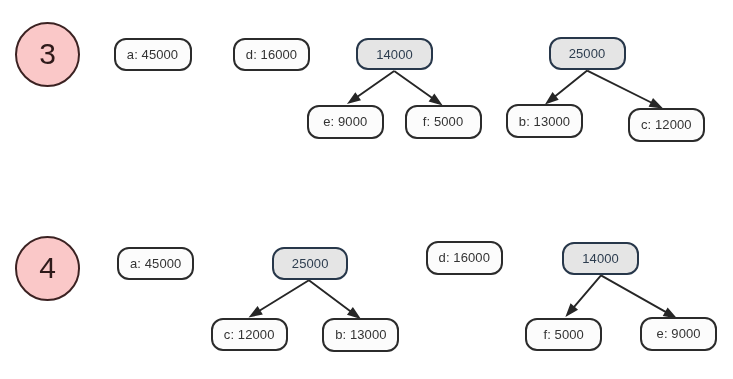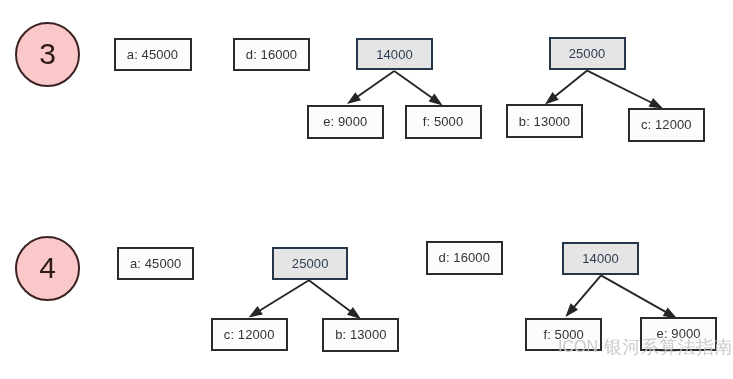--- a/index.html
+++ b/index.html
@@ -3,21 +3,21 @@
 <meta charset="utf-8">
 <title>Huffman</title>
 <style>
   html,body{margin:0;padding:0;background:#ffffff;}
   body{width:733px;height:379px;overflow:hidden;
        font-family:"Liberation Sans",sans-serif;
        -webkit-font-smoothing:antialiased;}
   #stage{position:relative;width:733px;height:379px;background:#ffffff;}
   svg#edges{position:absolute;left:0;top:0;width:733px;height:379px;overflow:visible;}
   .node{position:absolute;box-sizing:border-box;border-style:solid;border-width:2px;
-        border-radius:0;display:flex;align-items:center;justify-content:center;
+        border-radius:12px;display:flex;align-items:center;justify-content:center;
         font-size:13px;line-height:1;letter-spacing:0.1px;white-space:nowrap;}
   .node.leaf{background:#fcfcfc;border-color:#2b2b2b;color:#333333;}
   .node.merged{background:#e5e5e5;border-color:#27374a;color:#2d3d4f;}
   .badge{position:absolute;box-sizing:border-box;border-radius:50%;
          background:#fac8c8;border:2px solid #3b2222;color:#2e1a1a;
          display:flex;align-items:center;justify-content:center;
          font-size:30px;line-height:1;font-weight:400;}
   .wm{position:absolute;display:flex;align-items:center;gap:6px;
       color:#c8c8c8;opacity:0.95;}
   .wm-text{font-size:18px;line-height:1;letter-spacing:0.4px;white-space:nowrap;}
@@ -56,17 +56,13 @@
 <div>
   <div class="node leaf" style="left:117.2px;top:246.7px;width:77px;height:33.6px;">a: 45000</div>
   <div class="node merged" style="left:272.2px;top:246.7px;width:76px;height:33.0px;">25000</div>
   <div class="node leaf" style="left:425.8px;top:241.4px;width:77px;height:33.2px;">d: 16000</div>
   <div class="node merged" style="left:562.1px;top:242.3px;width:77px;height:32.6px;">14000</div>
   <div class="node leaf" style="left:210.7px;top:317.5px;width:77px;height:33.5px;">c: 12000</div>
   <div class="node leaf" style="left:322.4px;top:318.0px;width:77px;height:33.5px;">b: 13000</div>
   <div class="node leaf" style="left:525.2px;top:318.4px;width:77px;height:33.0px;">f: 5000</div>
   <div class="node leaf" style="left:640.1px;top:316.7px;width:77px;height:34.0px;">e: 9000</div>
 </div>
-<div class="wm" style="left:558px;top:338px;">
-  <span class="wm-icon">ICON</span>
-  <span class="wm-text">银河系算法指南</span>
-</div>
 </div>
 
 </body></html>

